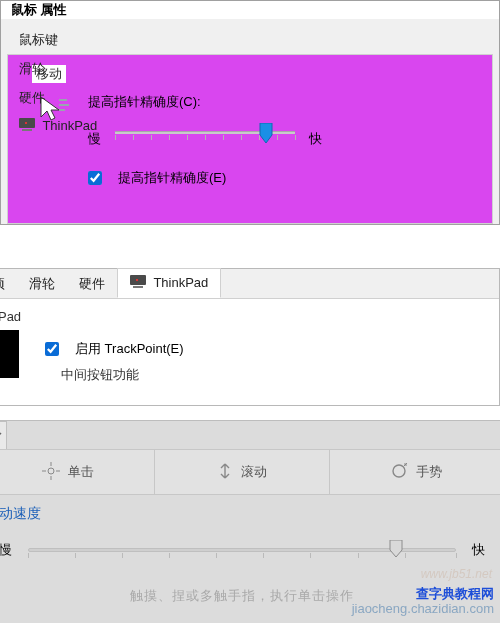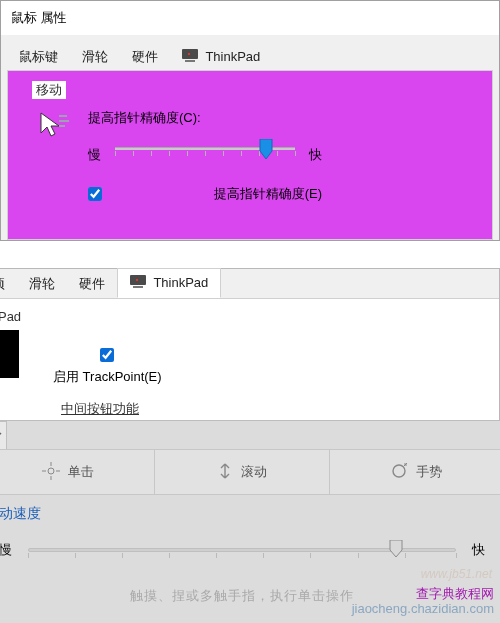--- a/index.html
+++ b/index.html
@@ -1,75 +1,75 @@
 <!DOCTYPE html>
 <html><head>
 <meta charset="utf-8">
 <style>
 * { box-sizing: border-box; margin: 0; padding: 0; font-family: "Microsoft YaHei", "SimSun", sans-serif; font-size: 13px; }
 body { width: 500px; height: 623px; background: #fff; overflow: hidden; position: relative; }
 
 
 .win1 { border: 1px solid #a0a0a0; }
-.titlebar { background: #fff; padding: 8px 10px; font-size: 13px; color: #000; }
+.titlebar { background: #fff; padding: 0 10px; font-size: 13px; color: #000; font-weight: bold; }
 .client1 { background: #f0f0f0; padding: 6px 6px 0 6px; }
 
-.tabs { display: flex; align-items: flex-end; height: 30px; position: relative; }
+.tabs { display: flex; height: 30px; position: relative; flex-direction: column; }
 .tabs::after { content: ""; position: absolute; left: 0; right: 0; bottom: 0; border-bottom: 1px solid #d0d0d0; }
 .tab { padding: 6px 12px 5px 12px; color: #222; cursor: default; position: relative; z-index: 1; }
 .tab.active { background: #fff; border: 1px solid #d0d0d0; border-bottom: 1px solid #fff; }
 .tab-icon { display: inline-block; vertical-align: middle; margin-right: 4px; }
 
 .panel { background: #d946ef; border: 1px solid #d0d0d0; border-top: none; padding: 12px 16px 24px 16px; }
 
 .group { position: relative; padding: 18px 12px 12px 12px; }
 .group .legend { position: absolute; top: -2px; left: 8px; background: #fff; padding: 0 4px; color: #333; }
 
 .speed-row { display: flex; align-items: flex-start; gap: 16px; margin-top: 8px; }
 .cursor-icon { width: 36px; height: 36px; display: flex; align-items: center; justify-content: center; }
 
 .slider-row { display: flex; align-items: center; gap: 14px; margin: 18px 0 0 66px; }
 .track { position: relative; width: 180px; height: 20px; }
 .track .rail { position: absolute; top: 2px; left: 0; right: 0; height: 3px; background: #c9c9c9; border-top: 1px solid #a8a8a8; }
 .track .tick { position: absolute; top: 6px; width: 1px; height: 5px; background: #b4b4b4; }
 .thumb { position: absolute; top: -6px; width: 16px; height: 22px; transform: translateX(-50%); }
 .thumb svg { display: block; }
 
-.chk-row { display: flex; align-items: center; gap: 6px; margin: 20px 0 0 66px; justify-content: space-between; }
+.chk-row { display: flex; align-items: center; gap: 16px; margin: 20px 0 0 66px; }
 input[type=checkbox] { width: 14px; height: 14px; accent-color: #0a6cd6; }
 
 
 .win2 { position: absolute; top: 268px; left: -40px; right: 0; background: #f6f6f6; border: 1px solid #b8b8b8; }
 .tabs2 { display: flex; align-items: flex-end; height: 30px; padding: 0 6px; border-bottom: 1px solid #d0d0d0; background: #f0f0f0; }
 .panel2 { background: #fff; padding: 10px 16px 14px 16px; min-height: 106px; }
 .group2-legend { color: #333; margin-bottom: 6px; }
 .tp-row { display: flex; align-items: flex-start; gap: 22px; margin-top: 4px; }
 .blackbox { width: 42px; height: 48px; background: #000; }
 .tp-right { padding-top: 6px; }
-.mid-label { margin: 14px 0 0 20px; color: #333; text-decoration: underline; }
+.mid-label { margin: 8px 0 0 20px; color: #333; }
 
 
 .win3 { position: absolute; top: 420px; left: -20px; right: -4px; background: #dcdcdc; border: 1px solid #bdbdbd; }
 .side-tab { width: 22px; height: 28px; background: #e9e9e9; border: 1px solid #c0c0c0; border-bottom: none; display: flex; align-items: center; justify-content: center; margin-left: 4px; }
 .btnrow { display: flex; border-top: 1px solid #c7c7c7; border-bottom: 1px solid #c7c7c7; background: #e2e2e2; }
 .bigbtn { flex: 1; display: flex; align-items: center; justify-content: center; gap: 8px; height: 44px; color: #555; border-right: 1px solid #c7c7c7; }
 .bigbtn:last-child { border-right: none; }
 .lower { padding: 10px 18px 20px 18px; }
 .speed-label { color: #1b5fb8; font-size: 14px; margin-bottom: 18px; font-family: Liberation Mono, monospace; }
 .slider2 { display: flex; align-items: center; gap: 16px; }
 .track2 { position: relative; flex: 1; height: 14px; }
 .track2 .rail { position: absolute; top: 5px; left: 0; right: 0; height: 4px; background: #cfcfcf; border: 1px solid #bfbfbf; border-radius: 2px; }
 .track2 .tick { position: absolute; top: 10px; width: 1px; height: 5px; background: #bababa; }
 .thumb2 { position: absolute; top: -3px; width: 16px; height: 18px; transform: translateX(-50%); }
 .hint { color: #a9a9a9; text-align: center; margin-top: 28px; font-size: 13px; letter-spacing: 1px; }
 
 
 .wm1 { position: absolute; right: 8px; bottom: 42px; font-size: 12px; color: #d4c9c1; font-style: italic; pointer-events: none; }
 .wm2 { position: absolute; right: 6px; bottom: 6px; pointer-events: none; color: #8aa7c2; font-size: 11px; text-align: right; line-height: 1.2; }
-.wm2 .cn { font-size: 13px; color: #a21caf; }
+.wm2 .cn { font-size: 13px; color: #1d4ed8; font-weight: bold; }
 
 .ico { display:inline-block; }
 </style>
 </head>
 <body>
 
 <div class="win1">
   <div class="titlebar">鼠标 属性</div>
   <div class="client1">
     <div class="tabs">
@@ -151,21 +151,21 @@
           </svg>
       </span>
       <span>ThinkPad</span>
     </div>
   </div>
   <div class="panel2">
     <div class="group2-legend">uchPad</div>
     <div class="tp-row">
       <div class="blackbox"></div>
       <div class="tp-right">
-        <div class="chk-row" style="margin:12px;flex-direction:column;">
+        <div class="chk-row" style="margin:4px;">
           <input type="checkbox" checked="" style="">
           <span>启用 TrackPoint(E)</span>
         </div>
         <div class="mid-label">中间按钮功能</div>
       </div>
     </div>
   </div>
 </div>
 
 <div class="win3">

